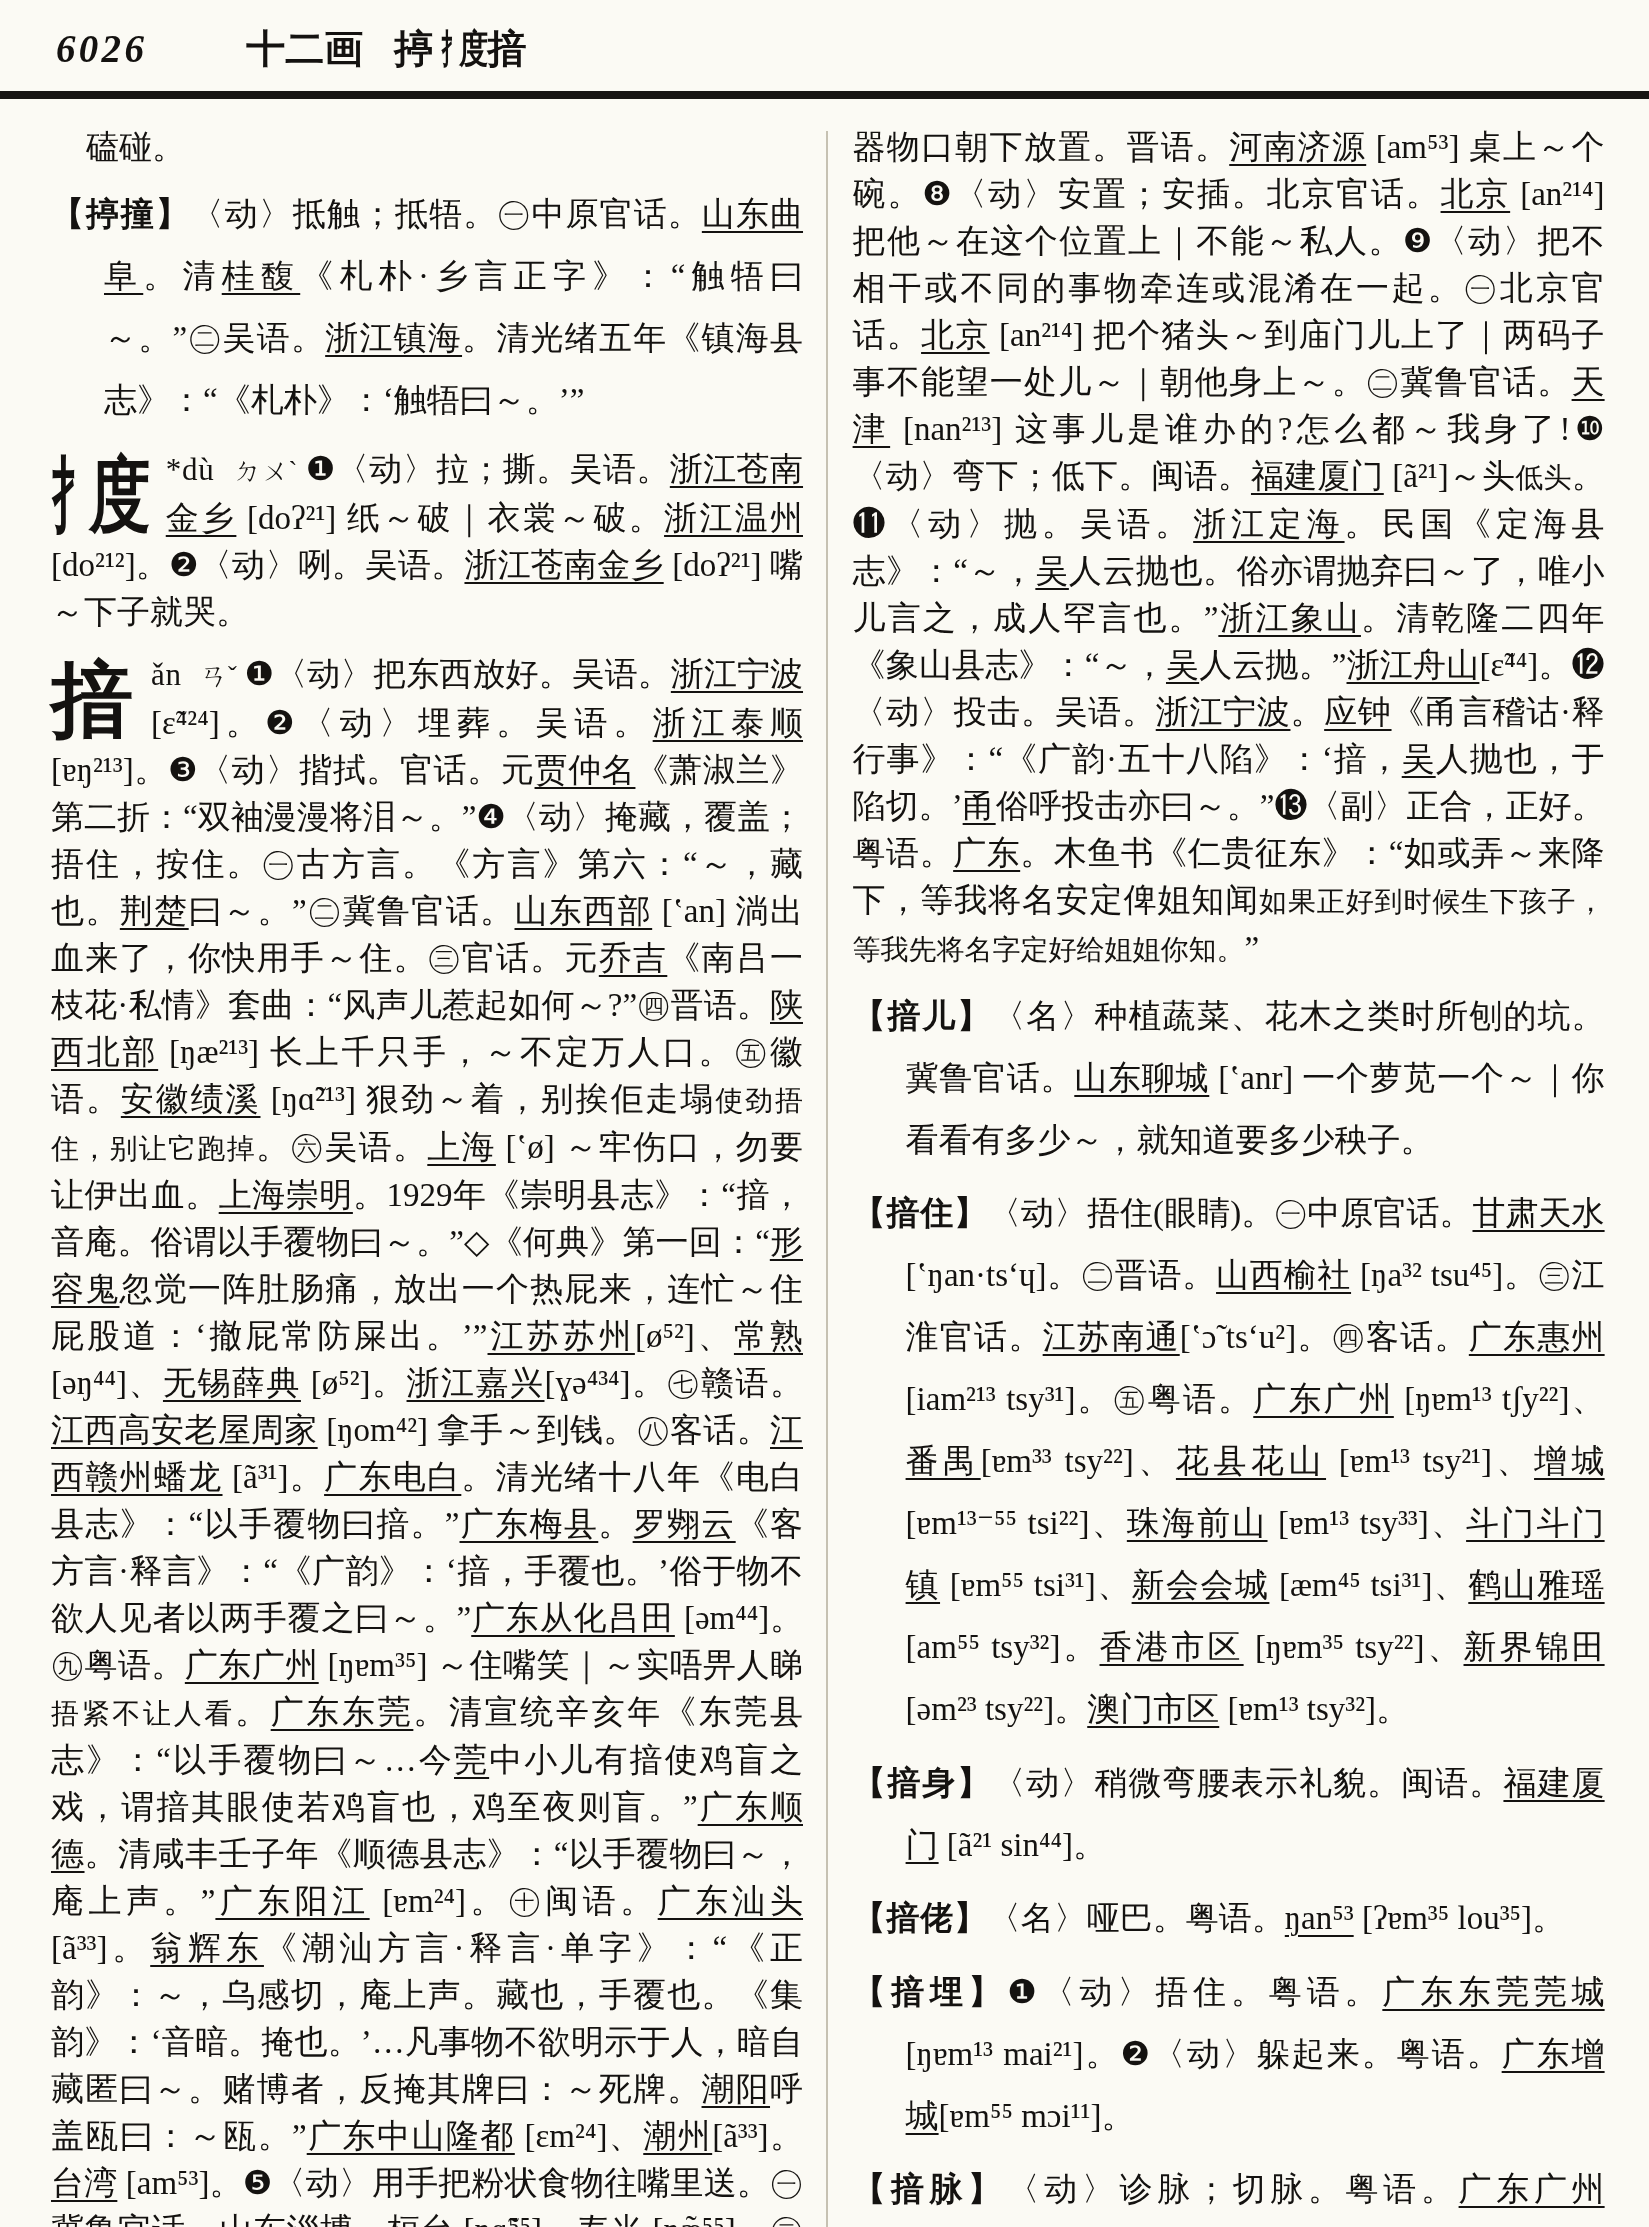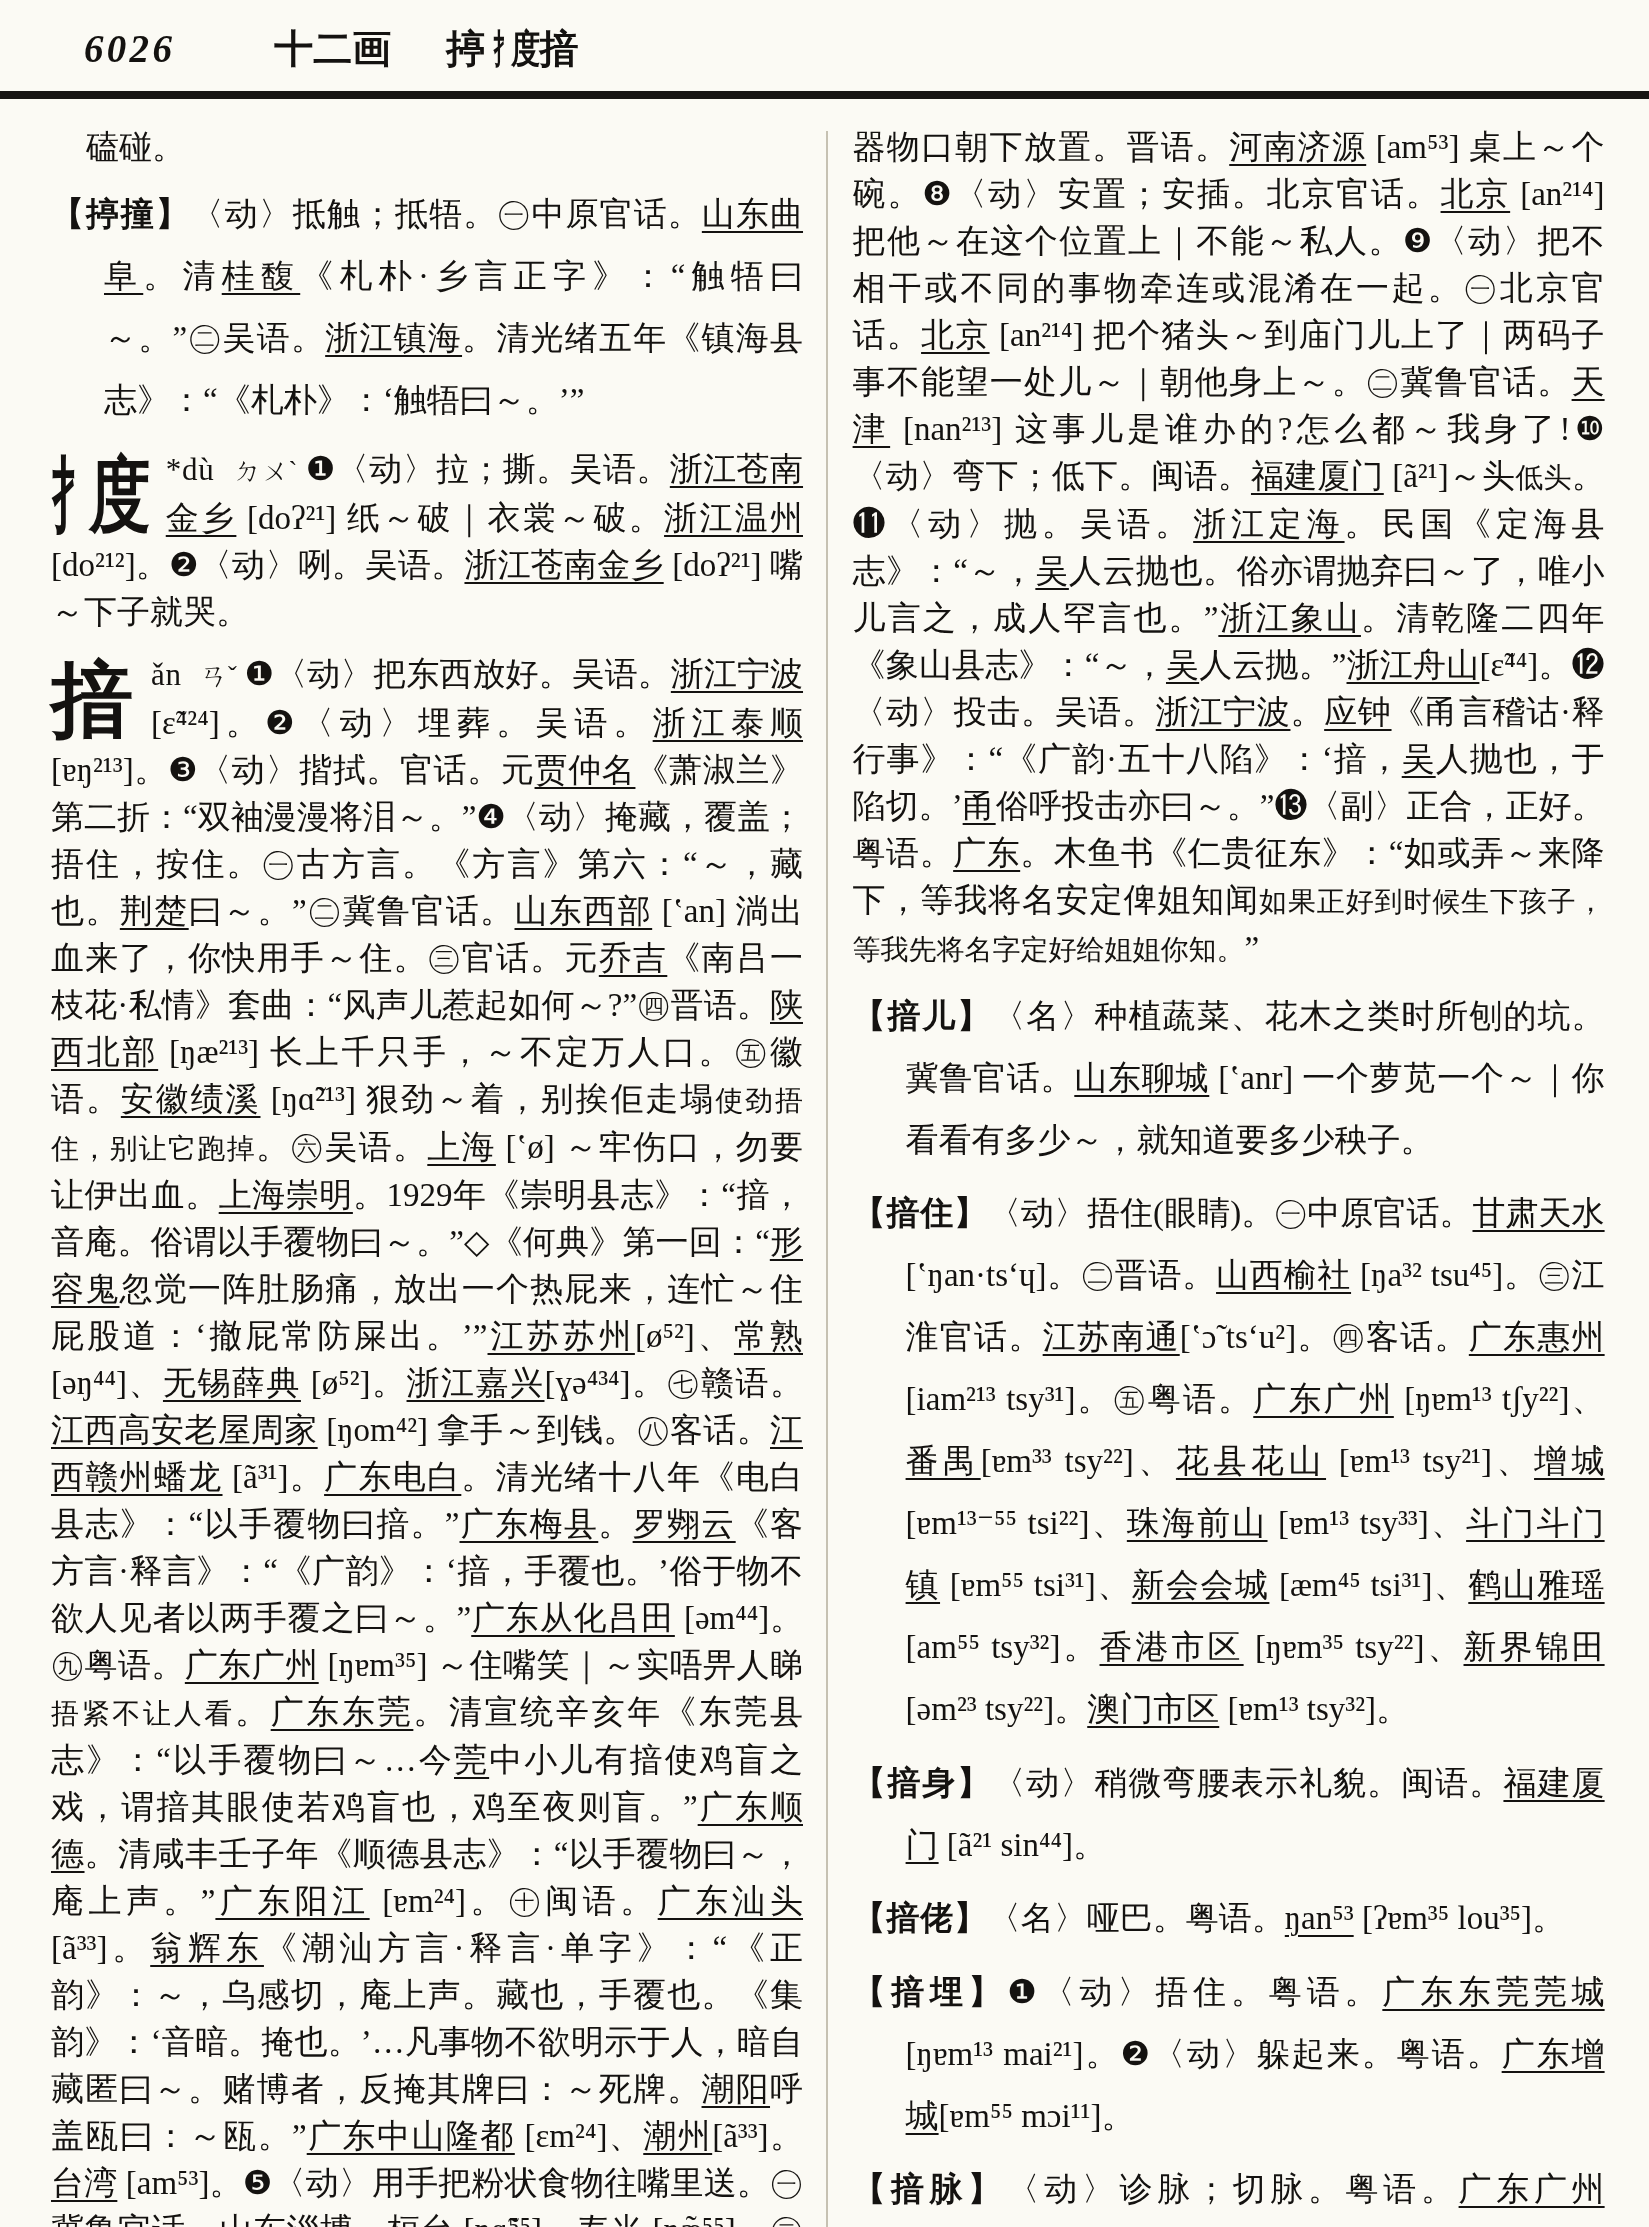--- a/index.html
+++ b/index.html
@@ -9,25 +9,25 @@
     width:1650px;height:2227px;
     background:#fbfaf4;
     color:#141210;
     font-family:"Liberation Serif","DejaVu Serif",serif;
     overflow:hidden;
     box-sizing:border-box;
   }
   
   .hdr{
     display:flex;align-items:flex-end;
-    padding:28px 49px 15px 84px;
+    padding:28px 49px 15px 56px;
     font-size:39px;line-height:1.1;
   }
   .hdr .pgnum{font-weight:700;letter-spacing:3.3px;margin-right:99px;font-style:italic;}
-  .hdr .strokes{font-weight:700;margin-right:55px;}
+  .hdr .strokes{font-weight:700;margin-right:31px;}
   .hdr .range{font-weight:700;letter-spacing:8.2px;display:inline-flex;align-items:baseline;}
   .rule{height:8.2px;background:#171513;margin:5px 0 0 0;width:1650px;}
   
   .cols{display:flex;padding:25px 30px 0 51px;}
   .col{width:752px;text-align:justify;}
   .col-l{margin-right:23px;}
   .col-r{margin-left:25px;}
   .vdiv{width:1.6px;background:#c6c1b2;align-self:stretch;margin-top:6.6px;}
   p,.ebody{margin:0;}
   .txt{font-size:33px;line-height:47px;}

